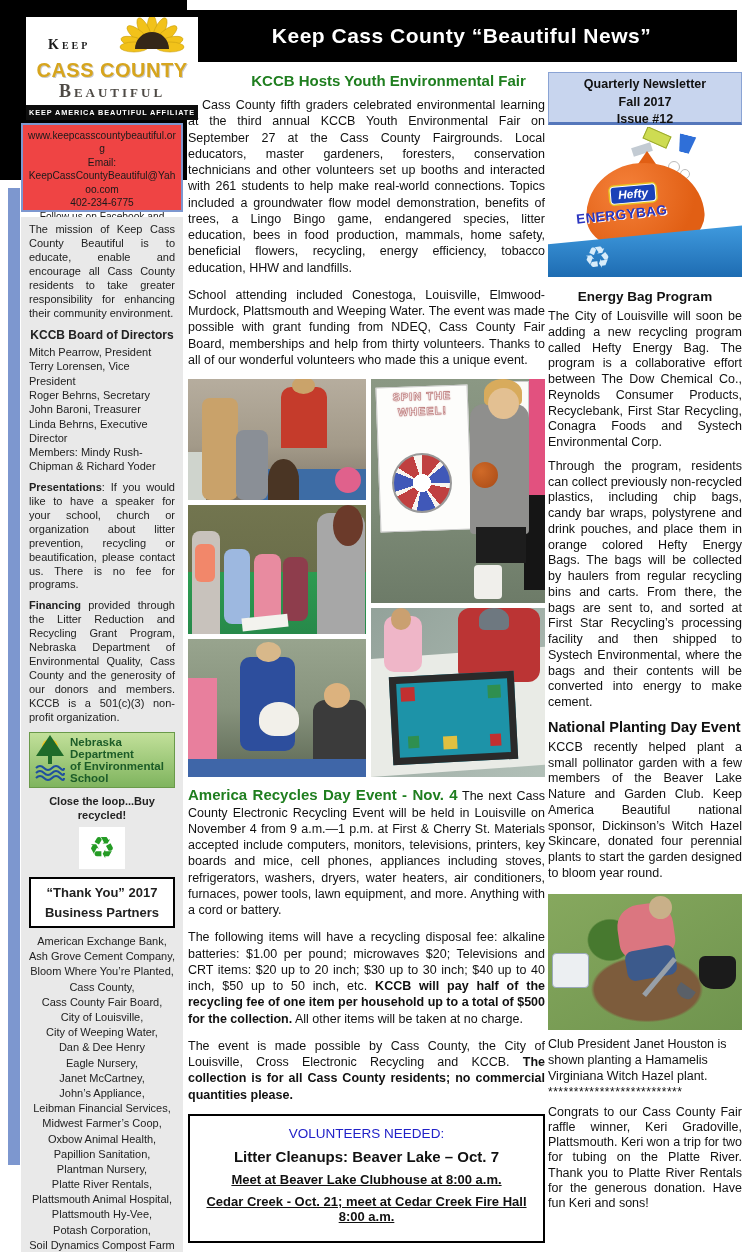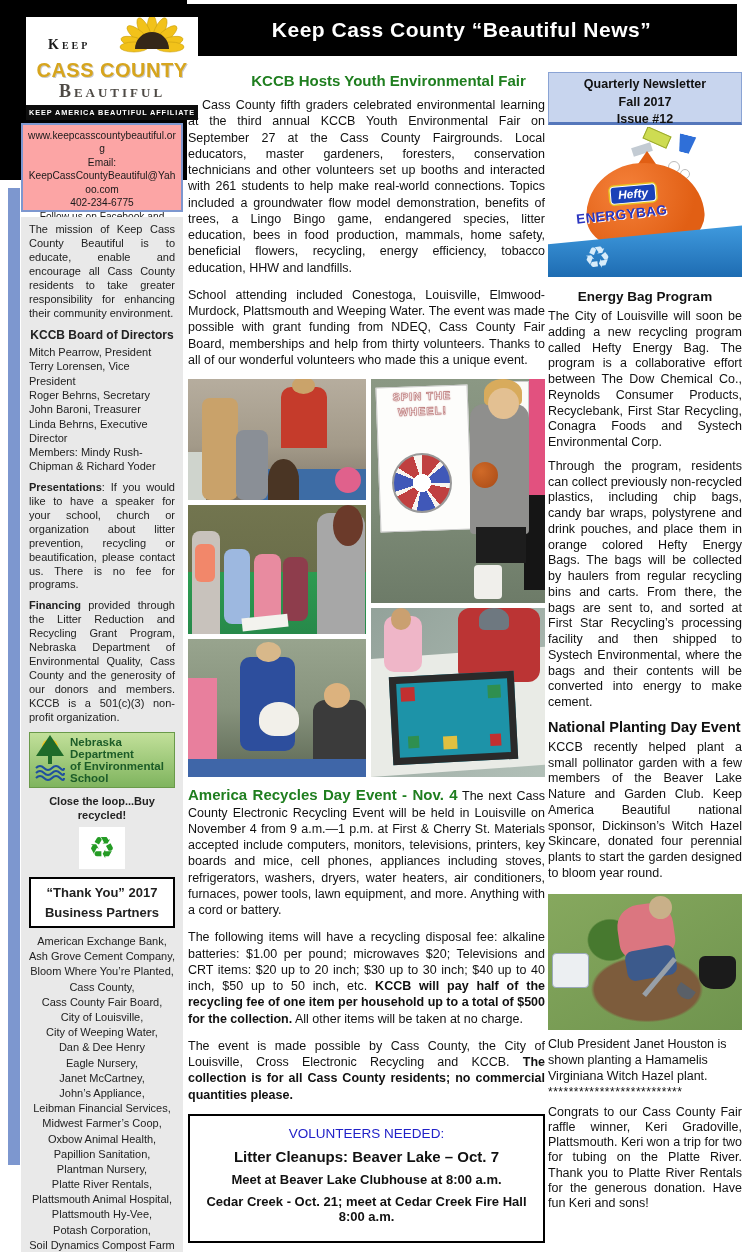--- a/index.html
+++ b/index.html
@@ -1,39 +1,39 @@
 <!DOCTYPE html>
 <html><head>
 <meta charset="utf-8">
 <style>
   html,body{margin:0;padding:0;background:#fff;}
   .page{position:relative;width:750px;height:1252px;background:#fff;overflow:hidden;
         font-family:"Liberation Sans",sans-serif;color:#111;}
 
   
   .black-left{position:absolute;left:0;top:8;width:187px;height:180px;background:#000;}
-  .title-bar{position:absolute;left:186px;top:4px;width:551px;height:52px;background:#000;
+  .title-bar{position:absolute;left:186px;top:10px;width:551px;height:52px;background:#000;
              display:flex;align-items:center;justify-content:center;}
   .title-bar span{color:#fff;font-size:21px;font-weight:800;letter-spacing:.5px;}
 
   
   .logo-box{position:absolute;left:26px;top:17px;width:172px;height:103px;background:#fff;}
   .logo-keep{position:absolute;left:22px;top:20px;font-family:"Liberation Serif",serif;
              font-variant:small-caps;font-weight:700;font-size:14px;letter-spacing:3px;color:#1a1a1a;}
   .sunflower{position:absolute;right:4px;top:0;}
   .logo-name1{position:absolute;left:0;top:42px;width:100%;text-align:center;font-size:20px;
               font-weight:800;color:#d7a51d;letter-spacing:.5px;text-shadow:1px 1px 0 #c9c9c9;}
   .logo-name2{position:absolute;left:0;top:64px;width:100%;text-align:center;
               font-family:"Liberation Serif",serif;font-variant:small-caps;font-weight:700;
               font-size:18px;letter-spacing:3px;color:#4e4a45;}
   .logo-affil{position:absolute;left:0;bottom:0;width:100%;height:15px;background:#0d0d0d;
               color:#fff;font-size:7.3px;font-weight:700;letter-spacing:.9px;text-align:center;line-height:15px;}
 
   
-  .contact-box{position:absolute;left:21px;top:123px;width:162px;height:89px;background:#fca5a5;
+  .contact-box{position:absolute;left:21px;top:123px;width:162px;height:89px;background:#ef4444;
                border:2px solid #7d97cf;box-sizing:border-box;text-align:center;font-size:10.2px;
                line-height:1.32;padding:4px 3px;word-wrap:break-word;color:#1a1a1a;}
 
   .blue-strip{position:absolute;left:8px;top:188px;width:12px;height:977px;background:#7d97cf;}
 
   
   .sidebar{position:absolute;left:21px;top:217px;width:162px;min-height:948px;background:#e9e9e9;
            box-sizing:border-box;padding:6px 8px;font-size:11px;line-height:1.27;color:#222;}
   .sidebar p{margin:0 0 7px;text-align:justify;}
   .board-title{text-align:center;font-weight:700;font-size:12px;margin:4px 0 2px;}
@@ -125,21 +125,21 @@
   #phE .t5{position:absolute;left:8%;bottom:12%;width:10%;height:16%;background:#2f8f4f;}
   #phE .kidp{left:7%;top:5%;width:22%;height:33%;background:#efb6c8;border-radius:10px;}
   #phE .kidphead{left:11%;top:0;width:12%;height:13%;background:#caa070;border-radius:50%;}
   #phE .kidr{right:3%;top:0;width:47%;height:44%;background:#bb3434;border-radius:12px;}
   #phE .cap{right:21%;top:0;width:17%;height:13%;background:#6e7880;border-radius:50% 50% 20% 20%;}
 
   
   .vol-box{border:2px solid #000;padding:8px 10px 10px;text-align:center;margin-top:2px;}
   .v-title{color:#2121c8;font-weight:400;font-size:13.5px;margin:2px 0 7px;}
   .v1{font-size:15px;font-weight:700;margin:0 0 7px;}
-  .v2,.v3,.v5{font-size:13px;font-weight:700;margin:0 0 7px;}
+  .v2,.v3,.v5{font-size:13px;font-weight:700;margin:0 0 7px;text-decoration:underline;}
   .v4{font-size:13px;font-weight:700;margin:0 0 7px;}
   .v4 .big{font-size:14.5px;}
 
   
   .rightcol{position:absolute;left:548px;top:72px;width:194px;}
   .issue-box{height:53px;background:#c8d5ee;border:1px solid #8aa3d4;border-bottom:3px solid #5577bb;
              box-sizing:border-box;text-align:center;font-size:12.5px;font-weight:700;
              line-height:1.4;padding-top:3px;}
   .hefty-fig{position:relative;height:150px;background:#fff;overflow:hidden;margin-top:2px;}
   .hefty-fig>div,.hefty-fig>span{position:absolute;}

